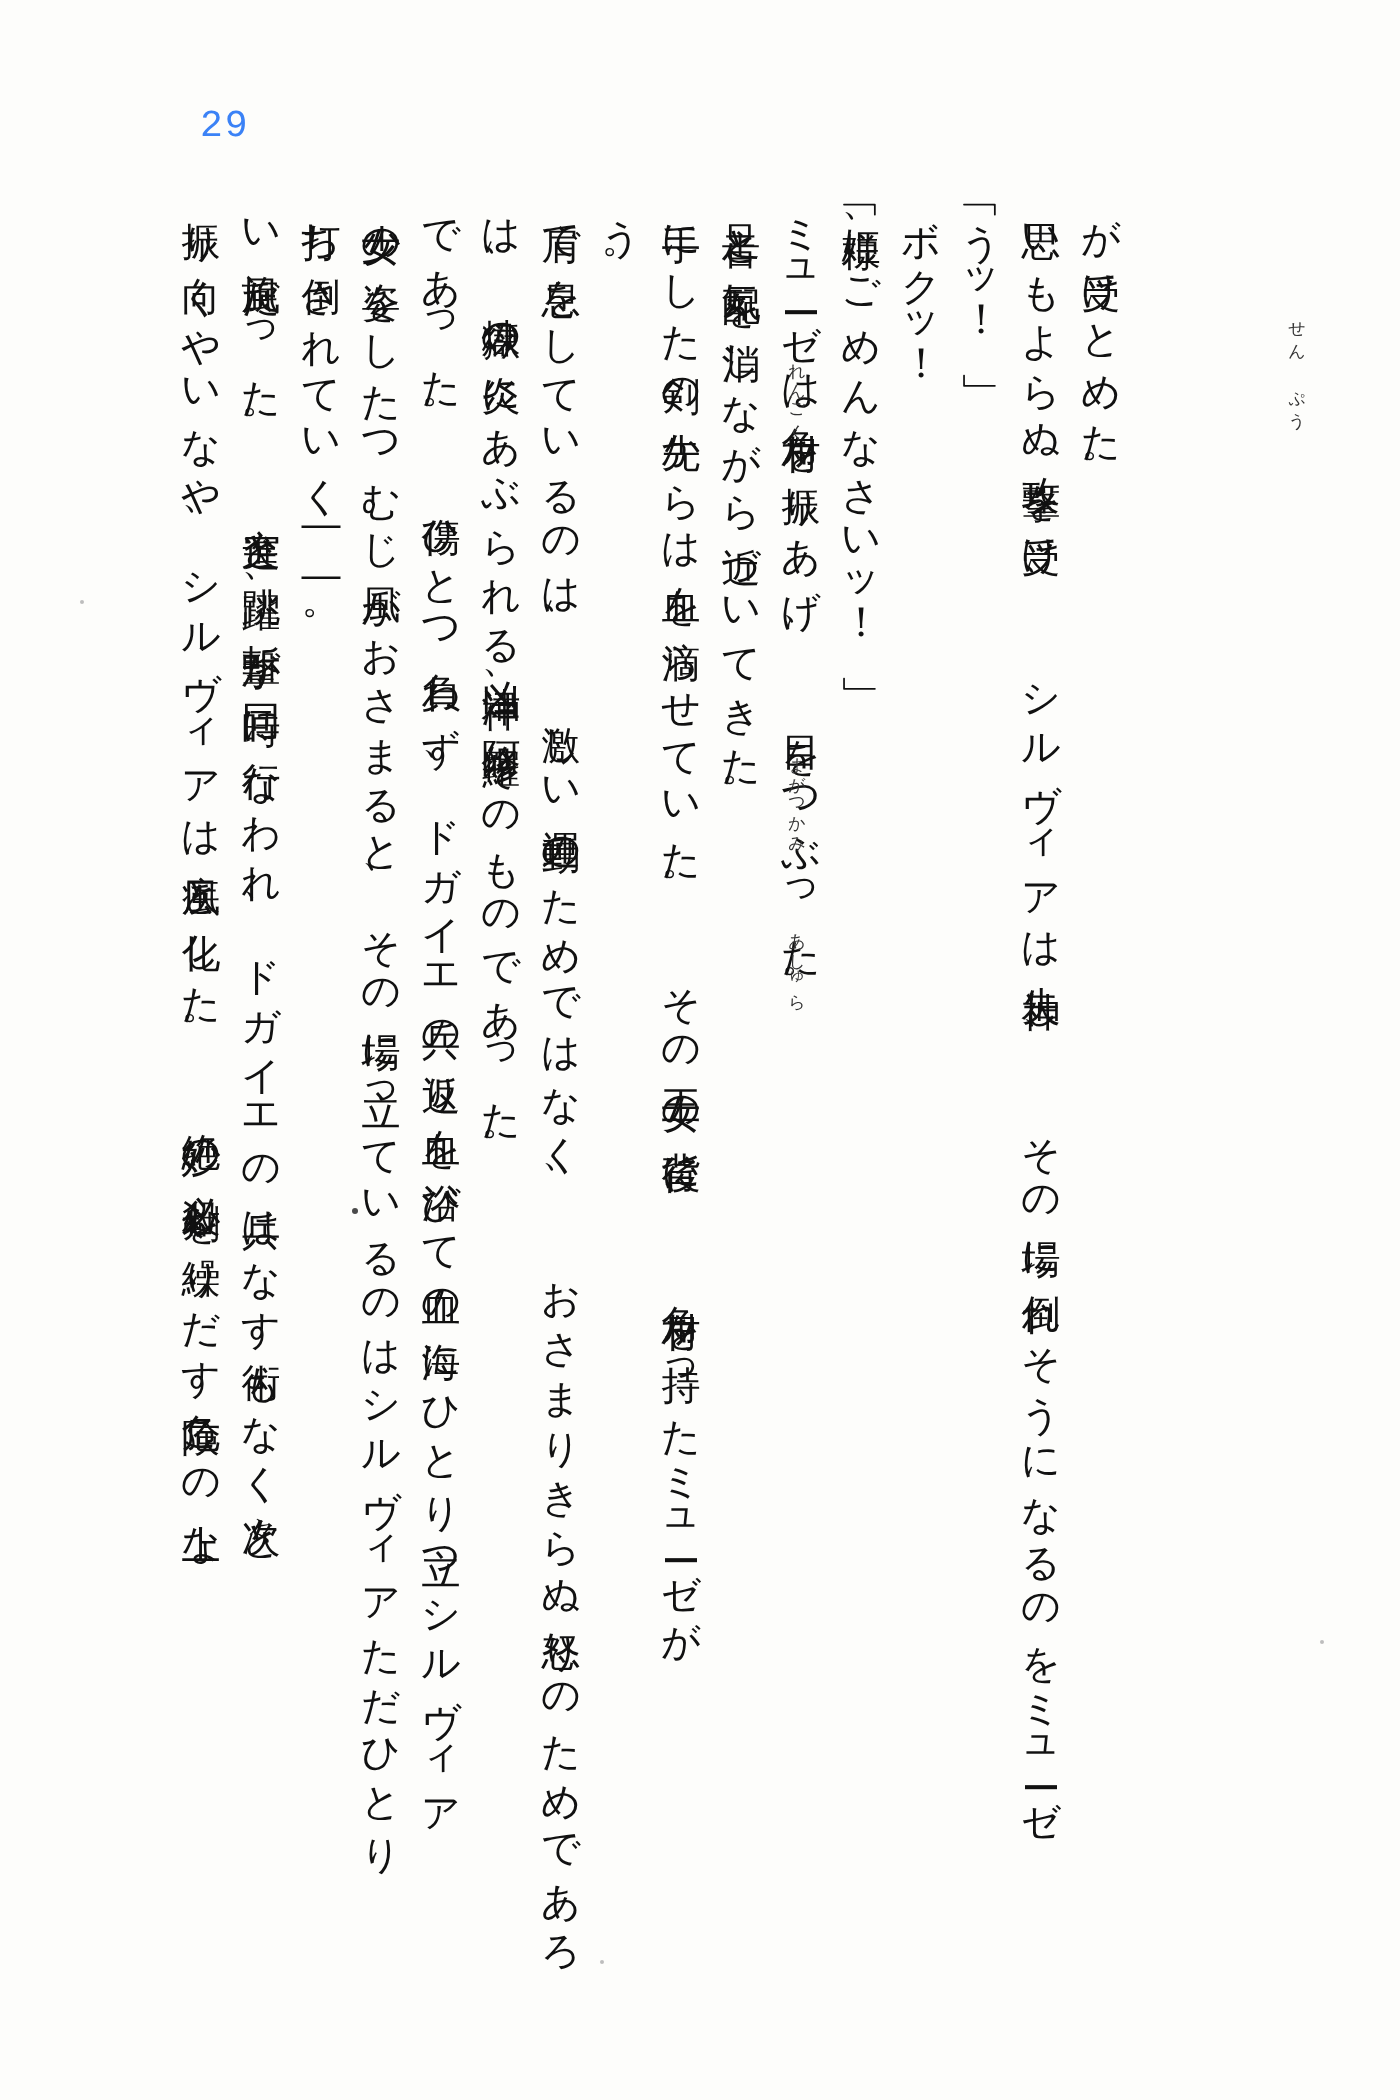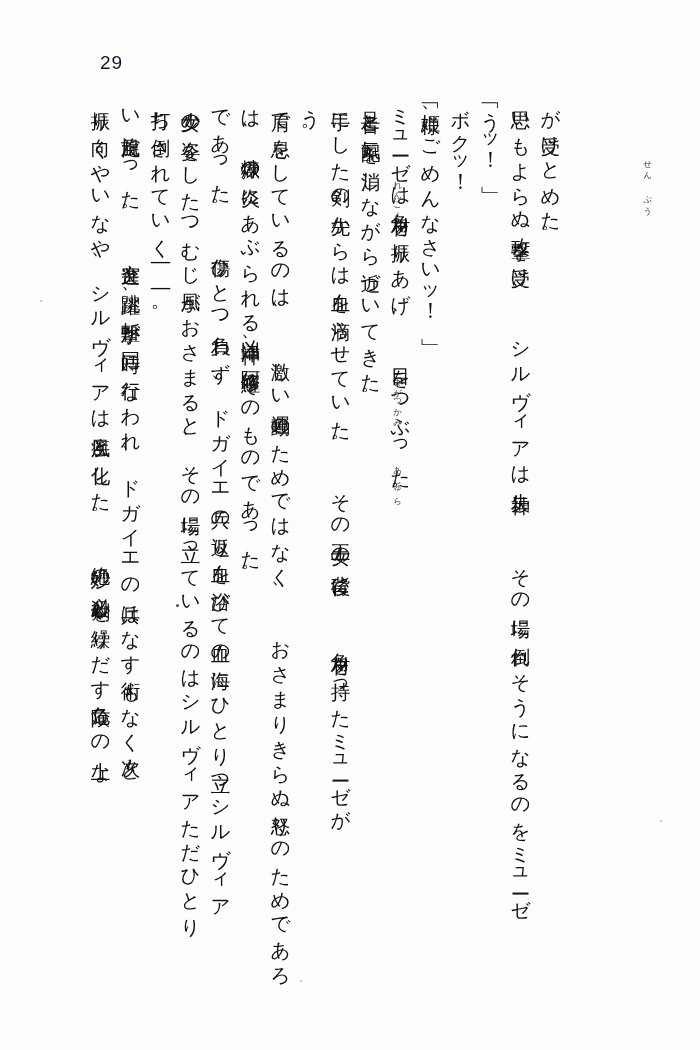--- a/index.html
+++ b/index.html
@@ -29,22 +29,22 @@
     background: #bdbdbd;
     border-radius: 50%;
   }
 
   .page-number {
     position: absolute;
     top: 52px;
     left: 100px;
     font-size: 19px;
     letter-spacing: 1px;
-    color: #0f172a;
-    font-family: Liberation Sans, sans-serif;
+    color: #3b82f6;
+    font-family: Liberation Mono, monospace;
     text-align: center;
   }
 
   
   .text-block {
     position: absolute;
     top: 96px;
     right: 78px;
     left: 80px;
     height: 900px;

